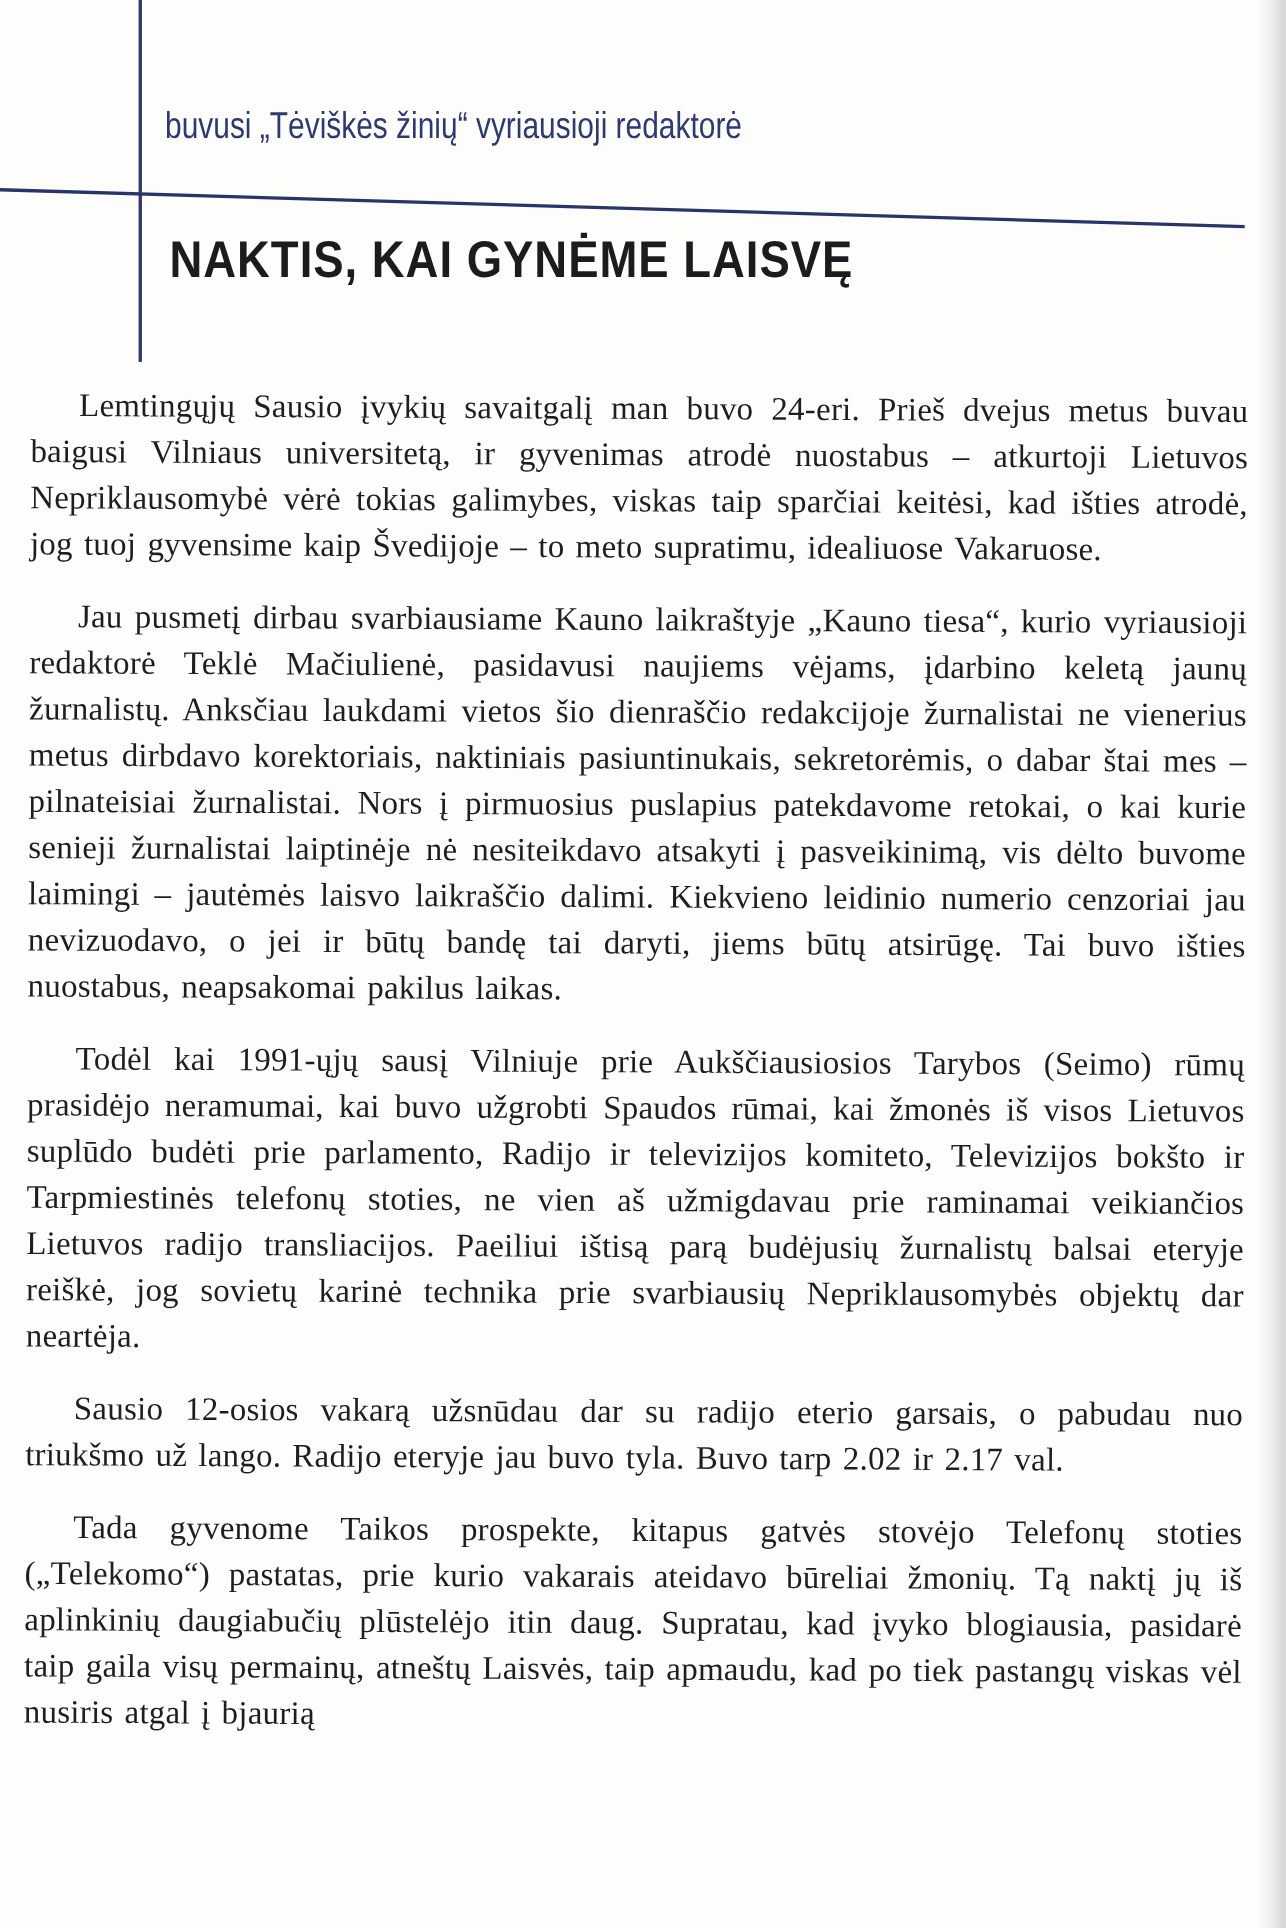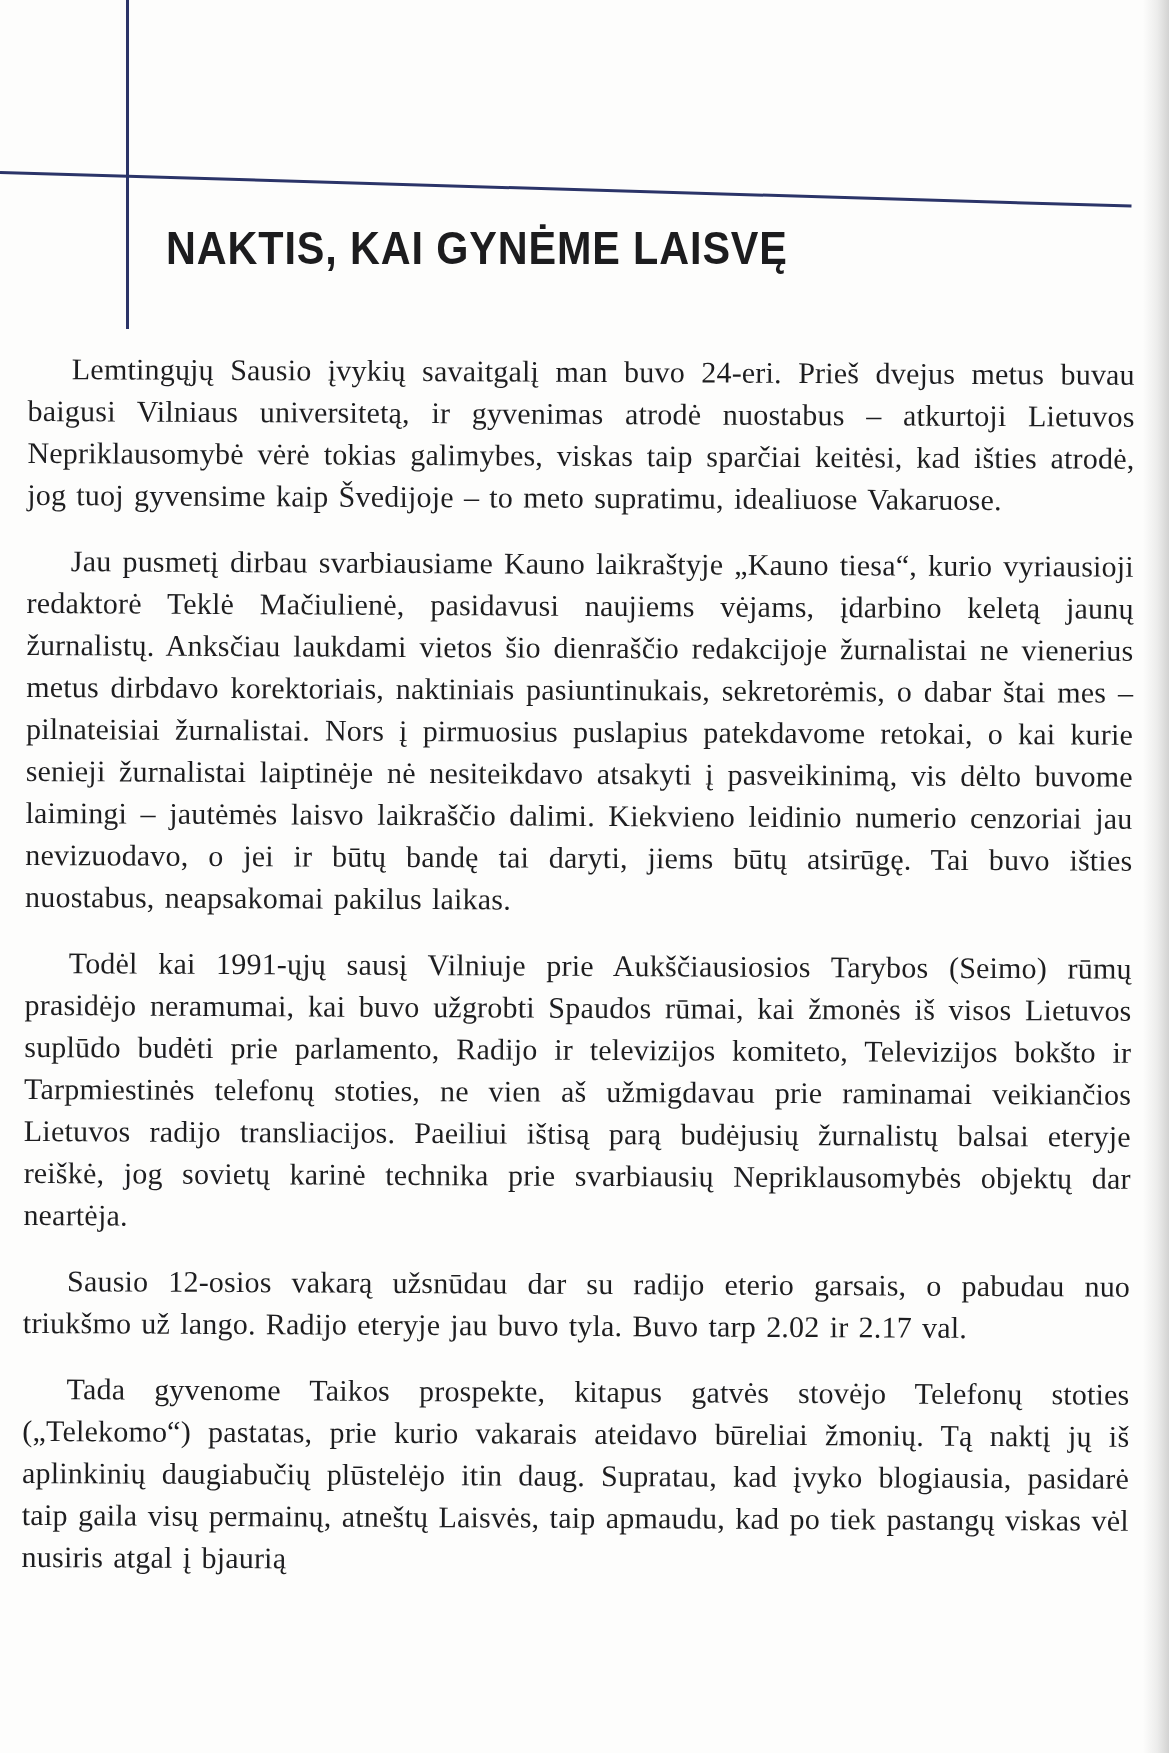--- a/index.html
+++ b/index.html
@@ -69,21 +69,21 @@
   }
   .subtitle .squeeze {
     display: inline-block;
     transform: scaleX(0.80);
     transform-origin: left center;
   }
   .chapter-title {
     position: absolute;
     left: 150px;
     top: 206px;
-    margin: 16px;
+    margin: 4px;
     color: #1c1c1e;
     font-family: "Liberation Sans", sans-serif;
     font-weight: bold;
     font-size: 47px;
     line-height: 1.1;
     white-space: nowrap;
   }
   .chapter-title .squeeze {
     display: inline-block;
     transform: scaleX(0.88);
@@ -128,20 +128,23 @@
 </style>
 </head>
 <body>
 
 <div class="page">
 
   <div class="vrule"></div>
   <div class="divider"></div>
 
 
+  <p class="subtitle">
+    <span class="squeeze">buvusi „Tėviškės žinių“ vyriausioji redaktorė</span>
+  </p>
 
   <h2 class="chapter-title">
     <span class="squeeze">NAKTIS, KAI GYNĖME LAISVĘ</span>
   </h2>
 
   <article class="article">
     <p lang="lt">Lemtingųjų Sausio įvykių savaitgalį man buvo 24-eri. Prieš dvejus metus buvau baigusi Vilniaus universitetą, ir gyvenimas atrodė nuostabus – atkurtoji Lietuvos Nepriklausomybė vėrė tokias galimybes, viskas taip sparčiai keitėsi, kad išties atrodė, jog tuoj gyvensime kaip Švedijoje – to meto supratimu, idealiuose Vakaruose.</p>
     <p lang="lt">Jau pusmetį dirbau svarbiausiame Kauno laikraštyje „Kauno tiesa“, kurio vyriausioji redaktorė Teklė Mačiulienė, pasidavusi naujiems vėjams, įdarbino keletą jaunų žurnalistų. Anksčiau laukdami vietos šio dienraščio redakcijoje žurnalistai ne vienerius metus dirbdavo korektoriais, naktiniais pasiuntinukais, sekretorėmis, o dabar štai mes – pilnateisiai žurnalistai. Nors į pirmuosius puslapius patekdavome retokai, o kai kurie senieji žurnalistai laiptinėje nė nesiteikdavo atsakyti į pasveikinimą, vis dėlto buvome laimingi – jautėmės laisvo laikraščio dalimi. Kiekvieno leidinio numerio cenzoriai jau nevizuodavo, o jei ir būtų bandę tai daryti, jiems būtų atsirūgę. Tai buvo išties nuostabus, neapsakomai pakilus laikas.</p>
     <p lang="lt">Todėl kai 1991-ųjų sausį Vilniuje prie Aukščiausiosios Tarybos (Seimo) rūmų prasidėjo neramumai, kai buvo užgrobti Spaudos rūmai, kai žmonės iš visos Lietuvos suplūdo budėti prie parlamento, Radijo ir televizijos komiteto, Televizijos bokšto ir Tarpmiestinės telefonų stoties, ne vien aš užmigdavau prie raminamai veikiančios Lietuvos radijo transliacijos. Paeiliui ištisą parą budėjusių žurnalistų balsai eteryje reiškė, jog sovietų karinė technika prie svarbiausių Nepriklausomybės objektų dar neartėja.</p>
     <p lang="lt">Sausio 12-osios vakarą užsnūdau dar su radijo eterio garsais, o pabudau nuo triukšmo už lango. Radijo eteryje jau buvo tyla. Buvo tarp 2.02 ir 2.17 val.</p>

